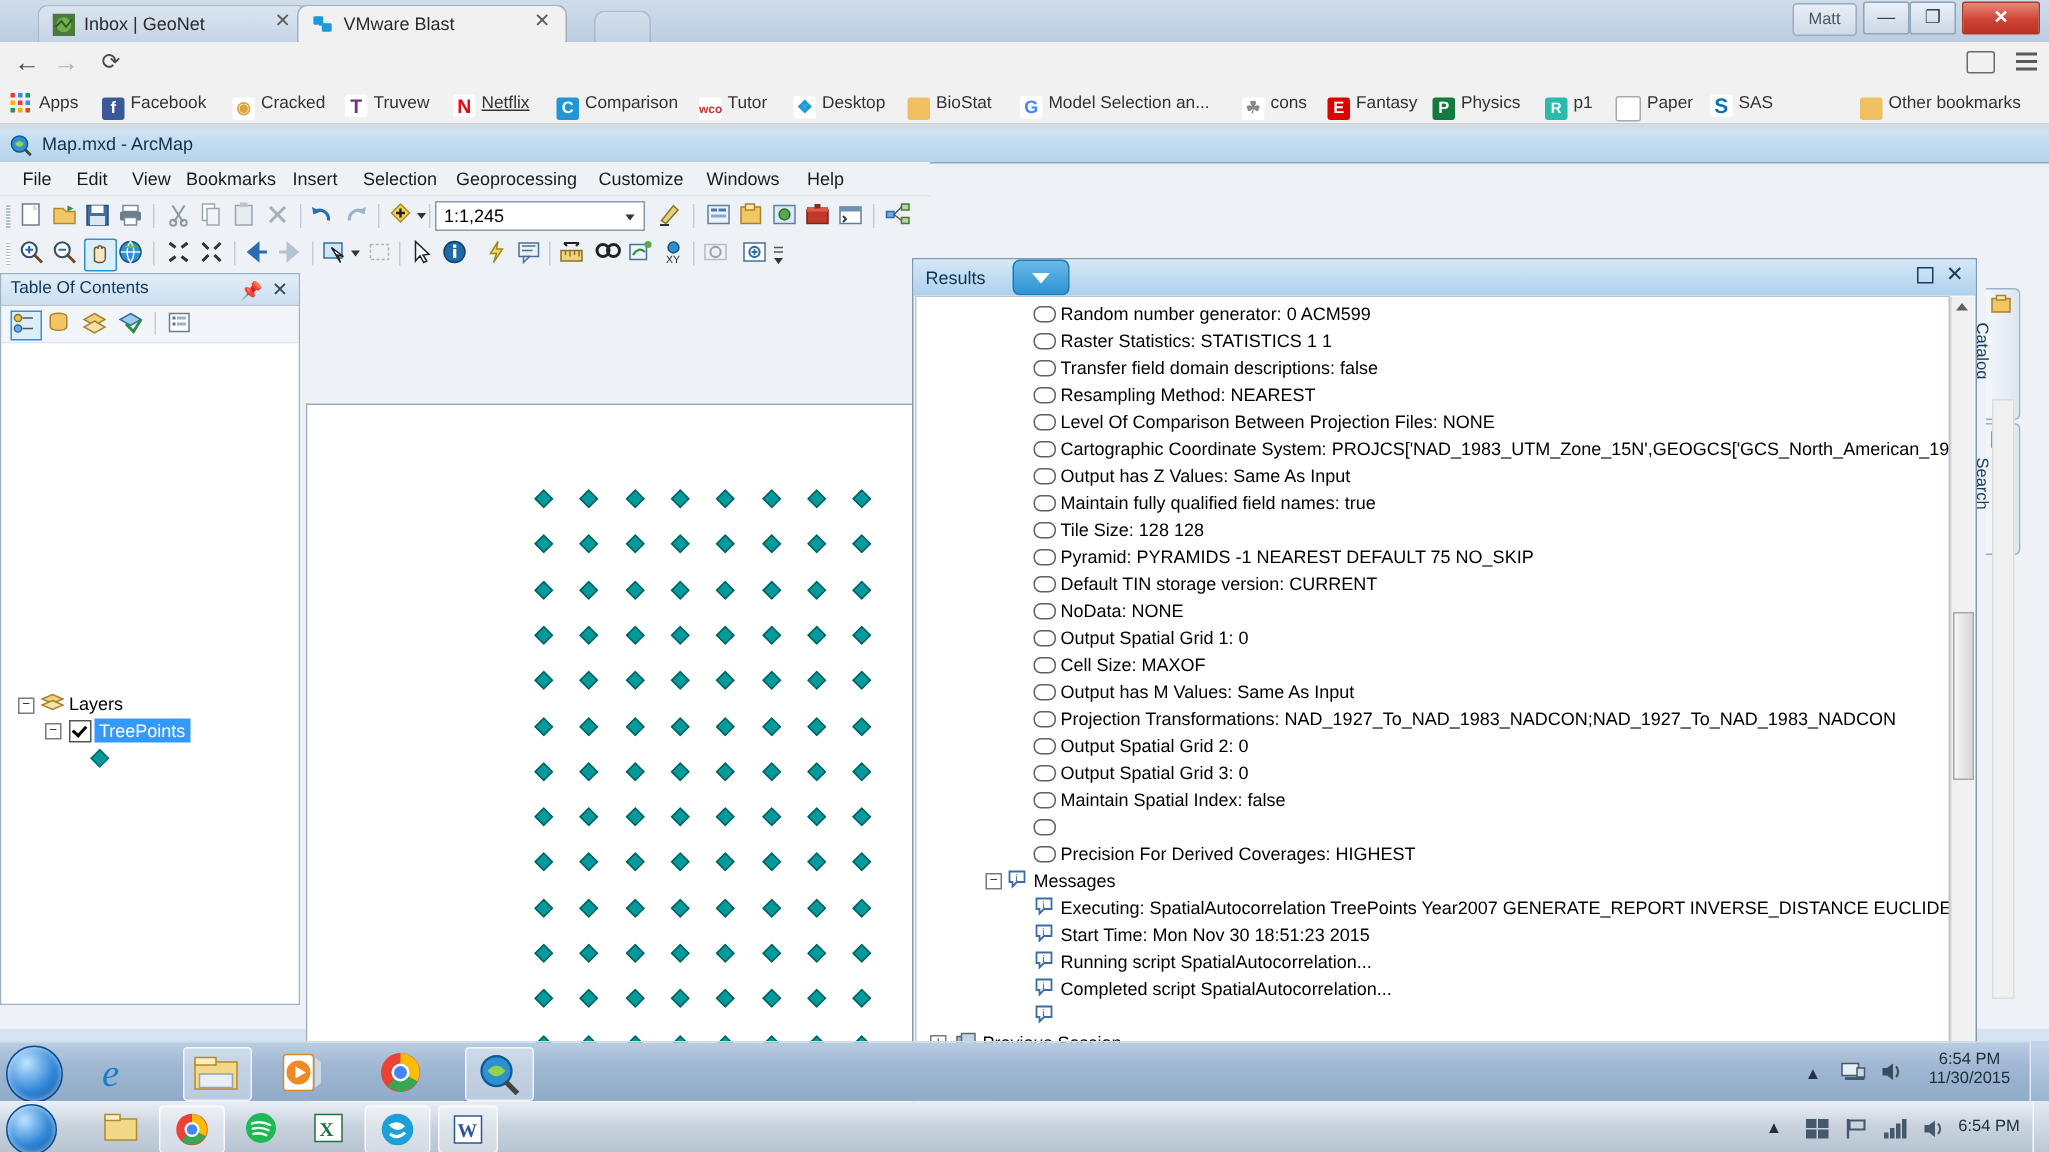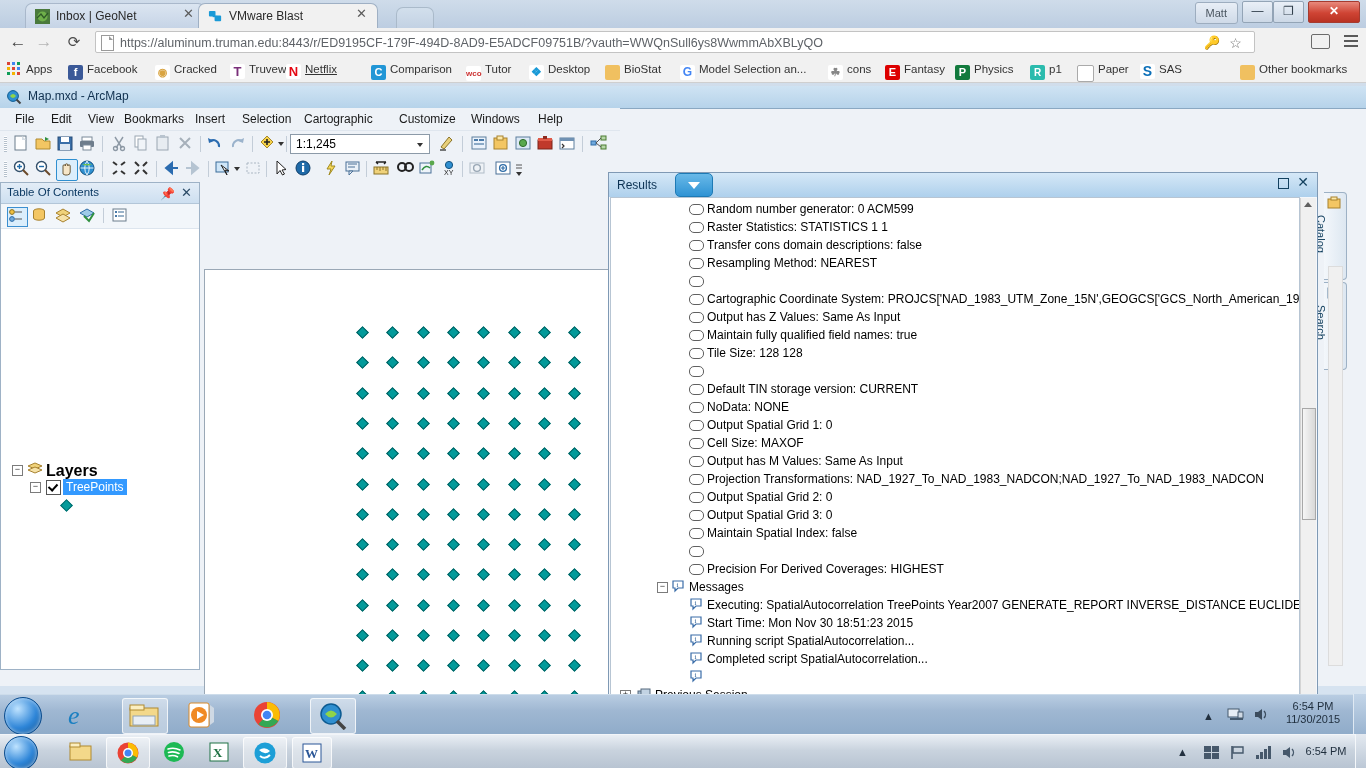--- a/index.html
+++ b/index.html
@@ -103,21 +103,21 @@
     background:linear-gradient(#e3edf7,#cddff0);border-bottom:1px solid #b3c6d8;}
   #toc-head .htxt{position:absolute;left:6px;top:3px;font-size:11.5px;color:#0d3a63;}
   #toc-pin{position:absolute;right:24px;top:4px;font-size:12px;color:#2a4a66;}
   #toc-close{position:absolute;right:7px;top:2px;font-size:13px;color:#2a4a66;}
   #toc-tb{position:absolute;left:0;top:21px;width:198px;height:24px;background:#f2f6fa;
     border-bottom:1px solid #dde5ee;}
   .tocbi{position:absolute;top:3px;width:19px;height:18px;}
   #toc-tree{position:absolute;left:0;top:46px;width:198px;bottom:0;background:#fff;}
   .tr-exp{position:absolute;width:9px;height:9px;border:1px solid #7b7b7b;background:#fff;
     font-size:9px;line-height:7px;text-align:center;color:#333;}
-  #layers-label{position:absolute;left:45px;top:233px;font-size:16px;font-weight:bold;color:#000;}
+  #layers-label{position:absolute;left:45px;top:233px;font-size:12px;font-weight:normal;color:#000;}
   #tp-check{position:absolute;left:45px;top:251px;width:13px;height:13px;border:1px solid #555;background:#fff;}
   #tp-check:after{content:"";position:absolute;left:3px;top:1px;width:4px;height:7px;
     border:solid #000;border-width:0 2px 2px 0;transform:rotate(42deg);}
   #tp-label{position:absolute;left:62px;top:250px;padding:0 3px;background:#3399ff;color:#fff;
     font-size:12px;line-height:16px;}
   #tp-symbol{position:absolute;left:61px;top:272px;width:7px;height:7px;background:#049a9a;
     border:1px solid #026d6d;transform:rotate(45deg);}
 
   
   #mapframe{position:absolute;left:204px;top:183px;width:408px;height:490px;background:#fff;
@@ -226,26 +226,20 @@
     <div id="win-user">Matt</div>
     <div class="wbtn" id="wmin">—</div>
     <div class="wbtn" id="wmax">❐</div>
     <div class="wbtn" id="wclose">✕</div>
   </div>
 
   <div id="chrome-toolbar">
     <div class="navbtn" id="nav-back">←</div>
     <div class="navbtn" id="nav-fwd">→</div>
     <div class="navbtn" id="nav-reload">⟳</div>
-    <div id="omnibox">
-      <span class="pageicon"></span>
-      <span class="urltext" title="https://aluminum.truman.edu:8443/r/ED9195CF-179F-494D-8AD9-E5ADCF09751B/?vauth=WWQnSull6ys8WwmmAbXBLyQO">https://aluminum.truman.edu:8443/r/ED9195CF-179F-494D-8AD9-E5ADCF09751B/?vauth=WWQnSull6ys8WwmmAbXBLyQO</span>
-      <span class="obicon" id="ob-key">🔑</span>
-      <span class="obicon" id="ob-star">☆</span>
-    </div>
     <div id="cast-icon"></div>
     <div id="menu-icon">
         <i></i>
         <i></i>
         <i></i>
       </div>
   </div>
 
   <div id="bookmarks">
     <div id="apps-grid">
@@ -256,21 +250,21 @@
         <i style="left:5px;top:5px;background:#db4437"></i>
         <i style="left:10px;top:5px;background:#4285f4"></i>
       <i style="left:0;top:10px;background:#0f9d58"></i>
         <i style="left:5px;top:10px;background:#f4b400"></i>
         <i style="left:10px;top:10px;background:#db4437"></i>
     </div>
     <div class="bm" style="left:26px;"><span>Apps</span></div>
     <div class="bm" style="left:68px;"><span class="bmico" style="background:#3b5998">f</span><span>Facebook</span></div>
     <div class="bm" style="left:155px;"><span class="bmico" style="background:#fff;color:#d9a441;border:0">◉</span><span>Cracked</span></div>
     <div class="bm" style="left:230px;"><span class="bmico" style="background:#fff;color:#7a2f7a;font-size:13px">T</span><span>Truvew</span></div>
-    <div class="bm" style="left:286px;text-decoration:underline;"><span class="bmico" style="background:#fff;color:#e50914;font-size:13px">N</span><span>Netflix</span></div>
+    <div class="bm" style="left:302px;text-decoration:underline;"><span class="bmico" style="background:#fff;color:#e50914;font-size:13px">N</span><span>Netflix</span></div>
     <div class="bm" style="left:371px;"><span class="bmico" style="background:#2196d6">C</span><span>Comparison</span></div>
     <div class="bm" style="left:466px;"><span class="bmico" style="background:#fff;color:#c33;font-size:8px">wco</span><span>Tutor</span></div>
     <div class="bm" style="left:529px;"><span class="bmico" style="background:#fff;color:#1a9ad7;font-size:12px">❖</span><span>Desktop</span></div>
     <div class="bm" style="left:605px;"><span class="bmico" style="background:#f0c060">&nbsp;</span><span>BioStat</span></div>
     <div class="bm" style="left:680px;"><span class="bmico" style="background:#fff;color:#4285f4;font-size:12px">G</span><span>Model Selection an...</span></div>
     <div class="bm" style="left:828px;"><span class="bmico" style="background:#fff;color:#888;font-size:11px">☘</span><span>cons</span></div>
     <div class="bm" style="left:885px;"><span class="bmico" style="background:#d00">E</span><span>Fantasy</span></div>
     <div class="bm" style="left:955px;"><span class="bmico" style="background:#127a3d">P</span><span>Physics</span></div>
     <div class="bm" style="left:1030px;"><span class="bmico" style="background:#2bbbad;font-size:10px">R</span><span>p1</span></div>
     <div class="bm" style="left:1077px;"><span class="bmico" style="background:#fff;border:1px solid #aaa;color:#888;font-size:9px">&nbsp;</span><span>Paper</span></div>
@@ -292,21 +286,21 @@
     <span class="ttxt">Map.mxd - ArcMap</span>
   </div>
 
   <div id="am-menubar">
     <div class="mi" style="left:10px;">File</div>
     <div class="mi" style="left:46px;">Edit</div>
     <div class="mi" style="left:83px;">View</div>
     <div class="mi" style="left:119px;">Bookmarks</div>
     <div class="mi" style="left:190px;">Insert</div>
     <div class="mi" style="left:237px;">Selection</div>
-    <div class="mi" style="left:299px;">Cartographic</div>
+    <div class="mi" style="left:299px;">Geoprocessing</div>
     <div class="mi" style="left:394px;">Customize</div>
     <div class="mi" style="left:466px;">Windows</div>
     <div class="mi" style="left:533px;">Help</div>
   </div>
 
   <div id="am-tb1">
     <span class="grip" style="left:4px;"></span>
     <span class="tbi" style="left:12px;"><svg width="18" height="18">
           <rect x="3" y="2" width="11" height="14" fill="#fff" stroke="#6b7c8c"></rect>
           <path d="M10 2 L14 6 L10 6Z" fill="#d5dde5"></path>
@@ -708,33 +702,35 @@
       <span id="res-pullbtn"></span>
       <span id="res-restore"></span>
       <span id="res-close">✕</span>
     </div>
     <div id="res-body">
         <span class="tagico" style="left: 78px; top: 6px;"></span>
         <div class="rline" style="left: 96px; top: 2px;">Random number generator: 0 ACM599</div>
         <span class="tagico" style="left: 78px; top: 24px;"></span>
         <div class="rline" style="left: 96px; top: 20px;">Raster Statistics: STATISTICS 1 1</div>
         <span class="tagico" style="left: 78px; top: 42px;"></span>
-        <div class="rline" style="left: 96px; top: 38px;">Transfer cons domain descriptions: false</div>
+        <div class="rline" style="left: 96px; top: 38px;">Transfer field domain descriptions: false</div>
         <span class="tagico" style="left: 78px; top: 60px;"></span>
         <div class="rline" style="left: 96px; top: 56px;">Resampling Method: NEAREST</div>
         <span class="tagico" style="left: 78px; top: 78px;"></span>
+        <div class="rline" style="left: 96px; top: 74px;">Level Of Comparison Between Projection Files: NONE</div>
         <span class="tagico" style="left: 78px; top: 96px;"></span>
         <div class="rline" style="left: 96px; top: 92px;">Cartographic Coordinate System: PROJCS['NAD_1983_UTM_Zone_15N',GEOGCS['GCS_North_American_1983',D</div>
         <span class="tagico" style="left: 78px; top: 114px;"></span>
         <div class="rline" style="left: 96px; top: 110px;">Output has Z Values: Same As Input</div>
         <span class="tagico" style="left: 78px; top: 132px;"></span>
         <div class="rline" style="left: 96px; top: 128px;">Maintain fully qualified field names: true</div>
         <span class="tagico" style="left: 78px; top: 150px;"></span>
         <div class="rline" style="left: 96px; top: 146px;">Tile Size: 128 128</div>
         <span class="tagico" style="left: 78px; top: 168px;"></span>
+        <div class="rline" style="left: 96px; top: 164px;">Pyramid: PYRAMIDS -1 NEAREST DEFAULT 75 NO_SKIP</div>
         <span class="tagico" style="left: 78px; top: 186px;"></span>
         <div class="rline" style="left: 96px; top: 182px;">Default TIN storage version: CURRENT</div>
         <span class="tagico" style="left: 78px; top: 204px;"></span>
         <div class="rline" style="left: 96px; top: 200px;">NoData: NONE</div>
         <span class="tagico" style="left: 78px; top: 222px;"></span>
         <div class="rline" style="left: 96px; top: 218px;">Output Spatial Grid 1: 0</div>
         <span class="tagico" style="left: 78px; top: 240px;"></span>
         <div class="rline" style="left: 96px; top: 236px;">Cell Size: MAXOF</div>
         <span class="tagico" style="left: 78px; top: 258px;"></span>
         <div class="rline" style="left: 96px; top: 254px;">Output has M Values: Same As Input</div>

